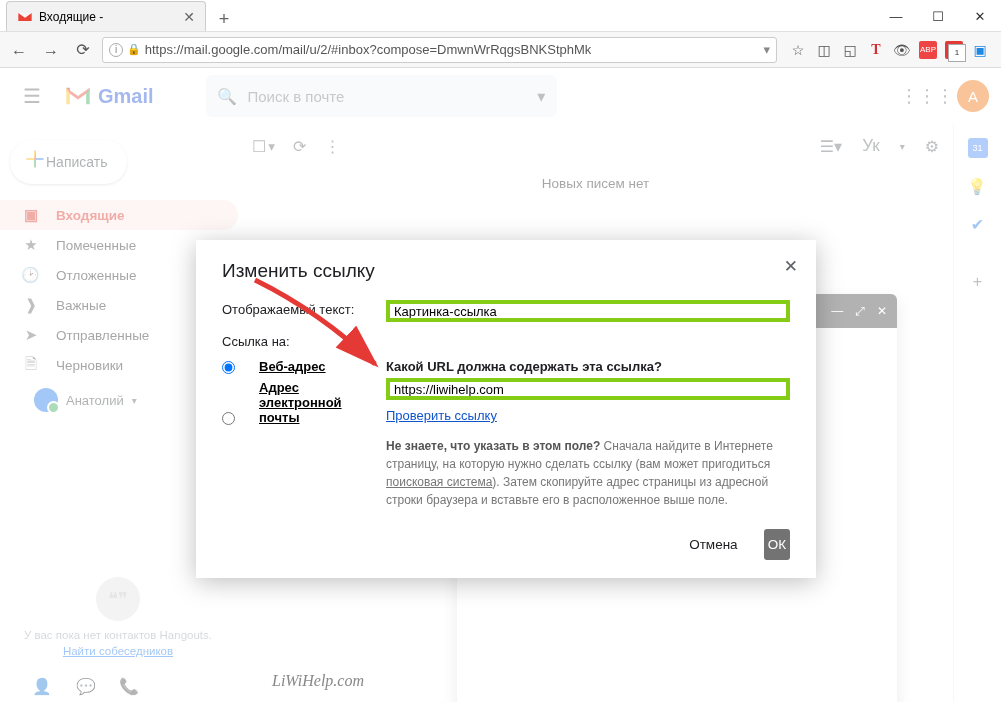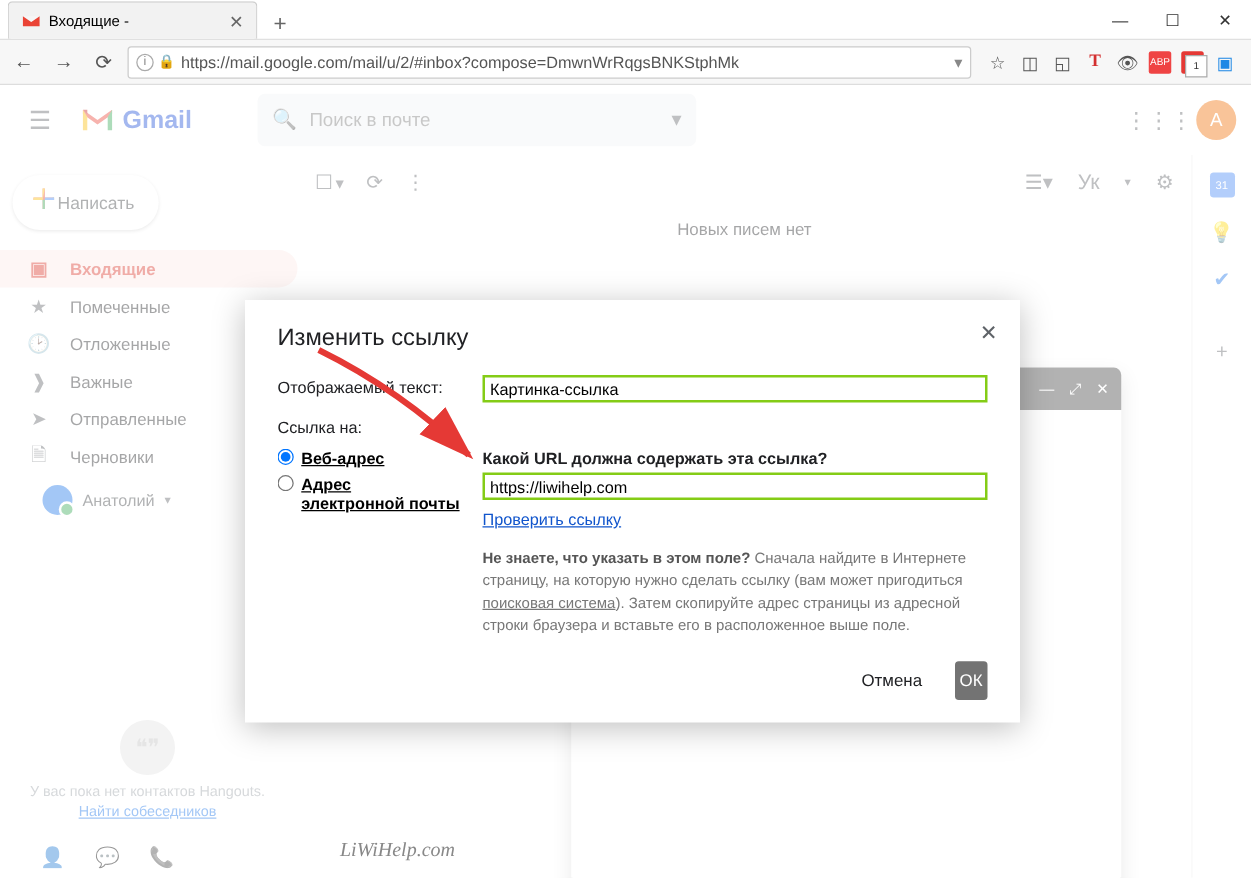--- a/index.html
+++ b/index.html
@@ -66,23 +66,23 @@
 
 .watermark { position: absolute; left: 272px; bottom: 12px; color: #888; font-size: 16px; font-style: italic; font-family: Georgia, serif; }
 
 
 .overlay { position: absolute; inset: 68px 0 0 0; background: rgba(255,255,255,0.6); }
 .dialog { position: absolute; top: 240px; left: 196px; width: 620px; background: #fff; box-shadow: 0 4px 24px rgba(0,0,0,.25); padding: 20px 26px 18px 26px; }
 .dialog h2 { font-size: 19px; font-weight: 400; color: #202124; margin-bottom: 18px; }
 .dialog-close { position: absolute; top: 16px; right: 18px; color: #5f6368; font-size: 17px; }
 .dlg-row { display: flex; gap: 14px; margin-bottom: 10px; font-size: 13px; align-items: flex-start; }
 .dlg-label { width: 150px; text-align: left; color: #202124; padding-top: 2px; }
-.dlg-input { flex: 1; border: 2px solid #84cc16; height: 22px; padding: 0 4px; font-size: 13px; }
+.dlg-input { flex: 1; border: 4px solid #84cc16; height: 22px; padding: 0 4px; font-size: 13px; }
 .radio-group { display:flex; flex-direction:column; gap:6px; font-size:13px; }
-.radio-group label { display:flex; align-items:flex-start; gap:6px; }
+.radio-group label { display:flex; align-items:flex-end; gap:24px; }
 .radio-group .u { text-decoration: underline; font-weight:bold; }
 .right-col { flex:1; }
 .right-col .q { font-weight: bold; color: #202124; margin-bottom: 4px; }
 .check-link { color: #15c; text-decoration: underline; font-size: 13px; margin-top: 8px; display: inline-block; }
 .hint { font-size: 12px; color: #777; margin-top: 14px; line-height: 1.5; }
 .hint .b { font-weight: bold; color: #555; }
 .hint .lnk { text-decoration: underline; }
 .dlg-actions { display: flex; justify-content: flex-end; gap: 12px; margin-top: 20px; }
 .btn-cancel { font-size: 13.5px; color: #202124; padding: 8px 14px; }
 .btn-ok { background: #737373; color: #fff; font-size: 13.5px; padding: 8px 4px; border-radius: 3px; }

